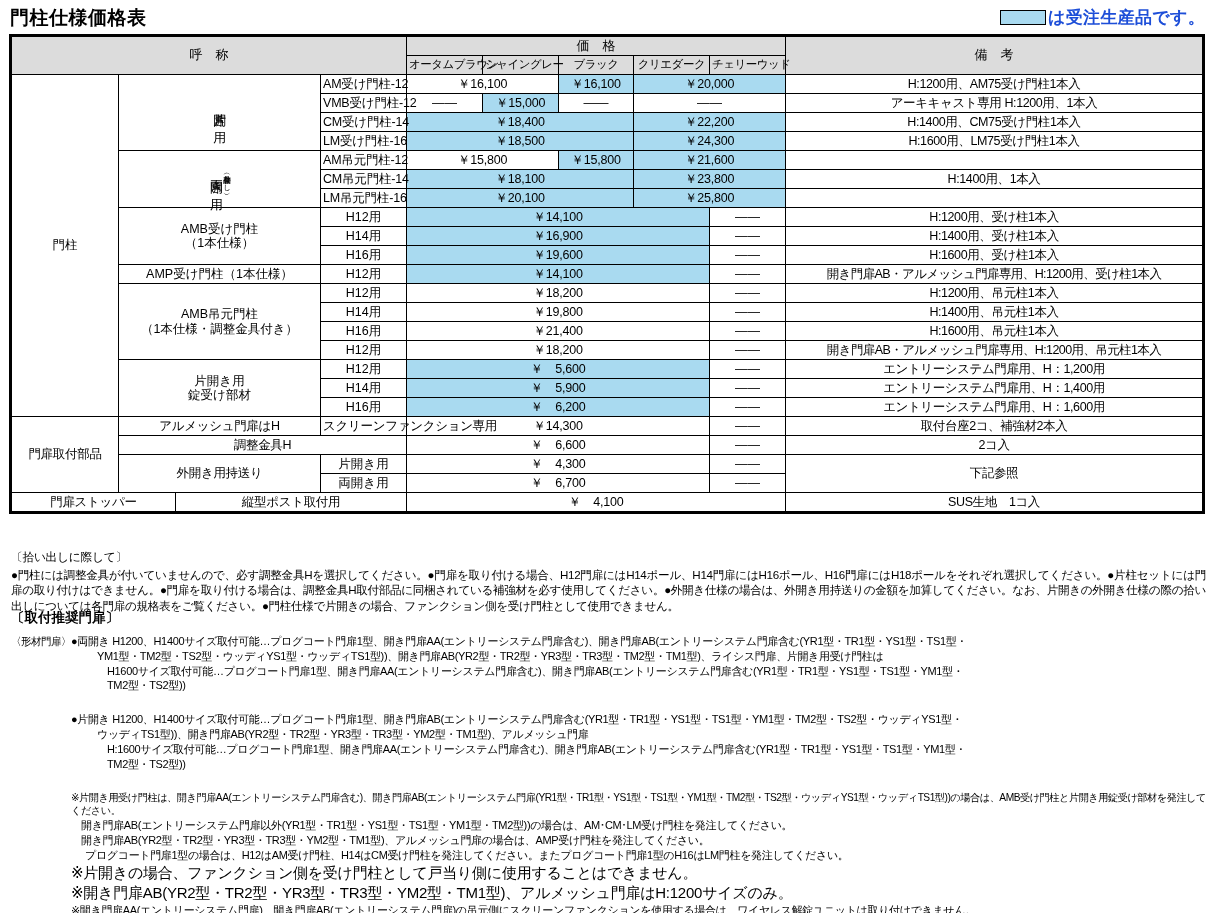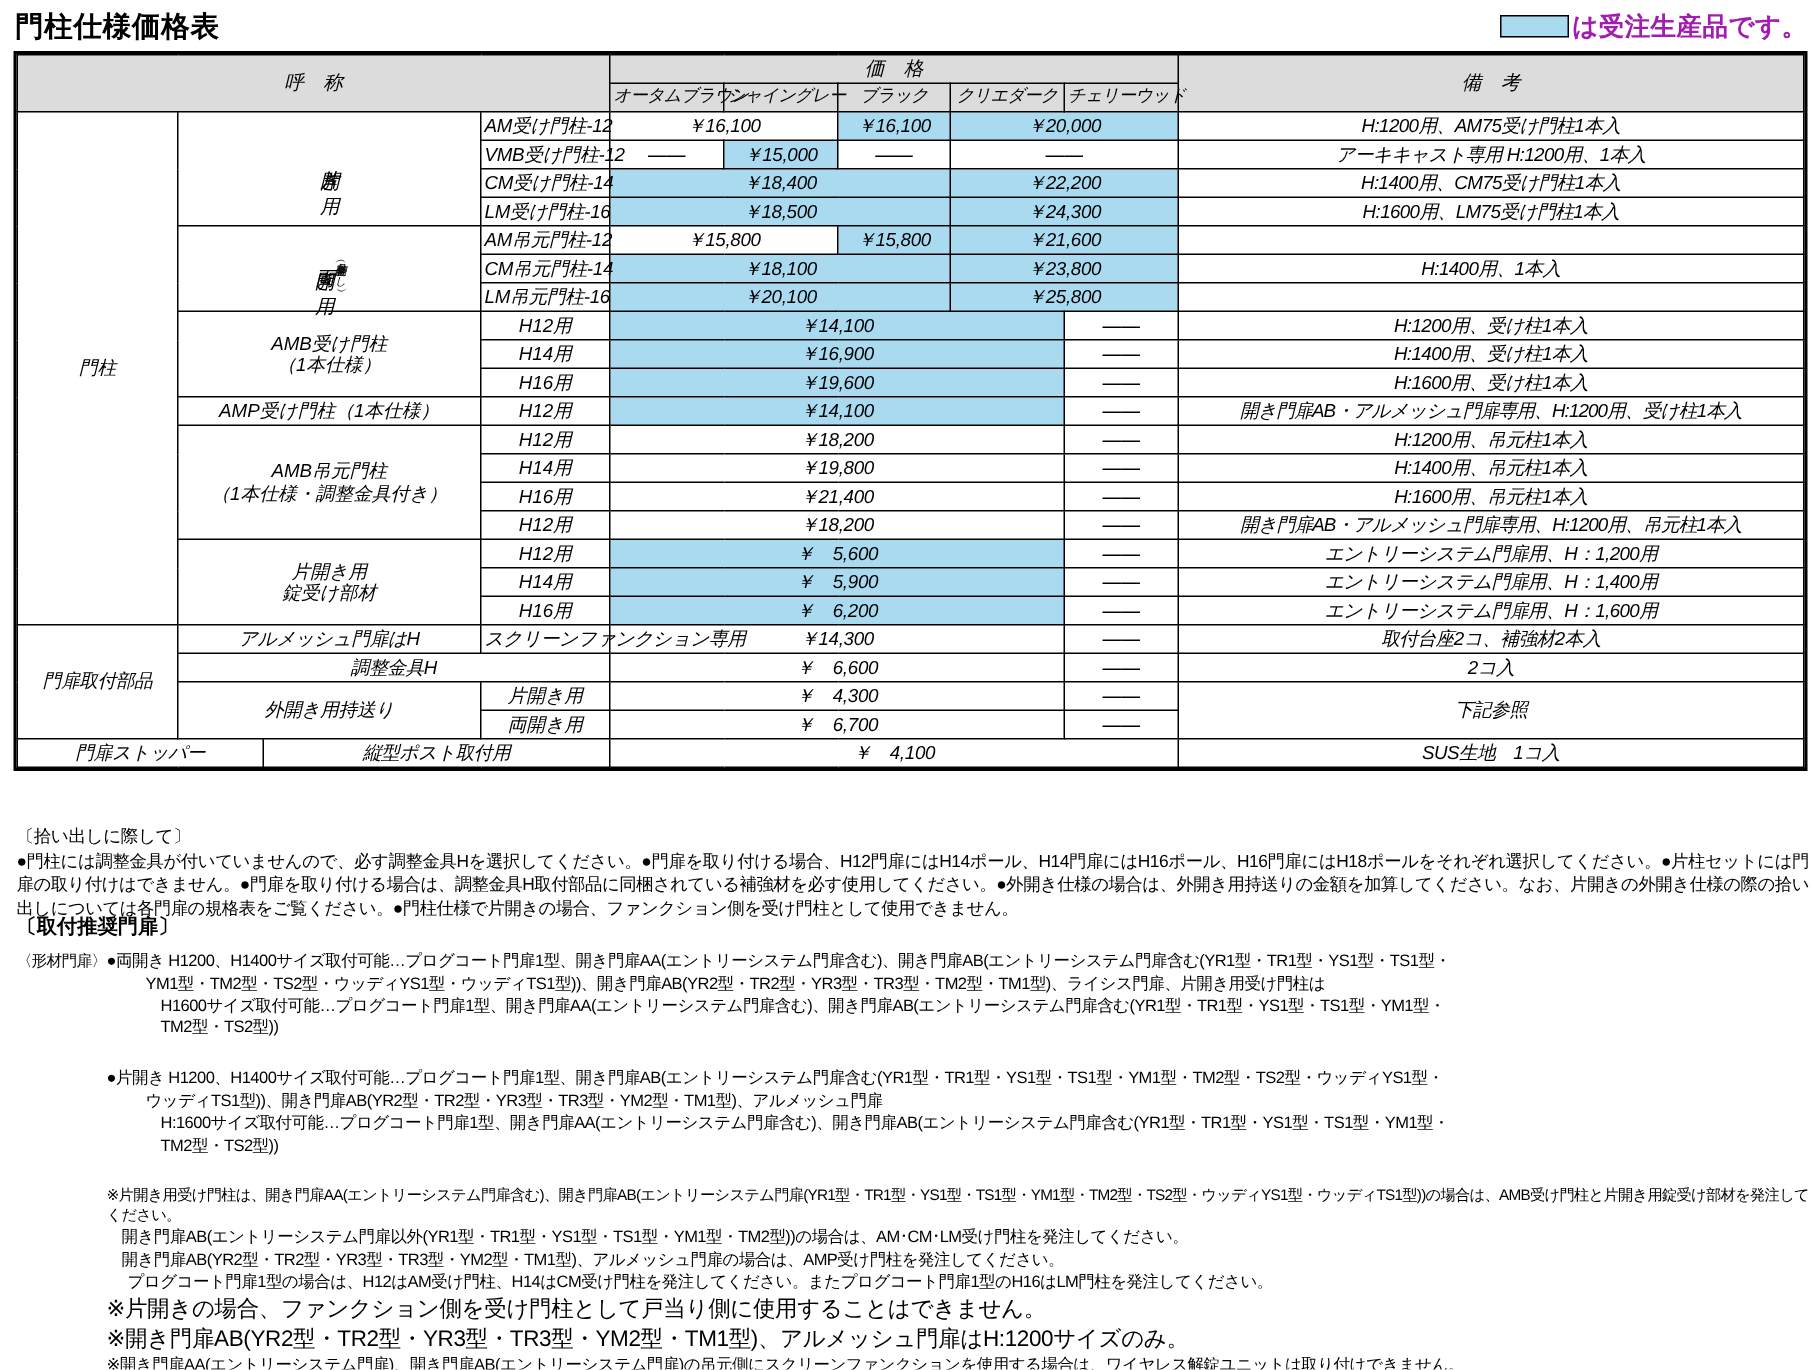--- a/index.html
+++ b/index.html
@@ -37,35 +37,34 @@
   }
   #legend .swatch {
     width: 46px; height: 15px;
     background: #a9daf0;
     border: 1px solid #000;
     display: inline-block;
   }
   #legend .legend-text {
     font-size: 17px;
     font-weight: bold;
-    color: #a21caf;
+    color: #1d4ed8;
     letter-spacing: .3px;
   }
 
   
   #price-table-wrap {
     position: absolute;
     left: 11px; top: 36px;
     width: 1191px;
   }
   table.pt {
     border-collapse: collapse;
     width: 1191px;
     table-layout: fixed;
-    font-style: italic;
   }
   table.pt td, table.pt th {
     border: 1px solid #000;
     font-size: 12.5px;
     font-weight: normal;
     text-align: center;
     vertical-align: middle;
     padding: 0 2px;
     line-height: 1.15;
     height: 19px;

